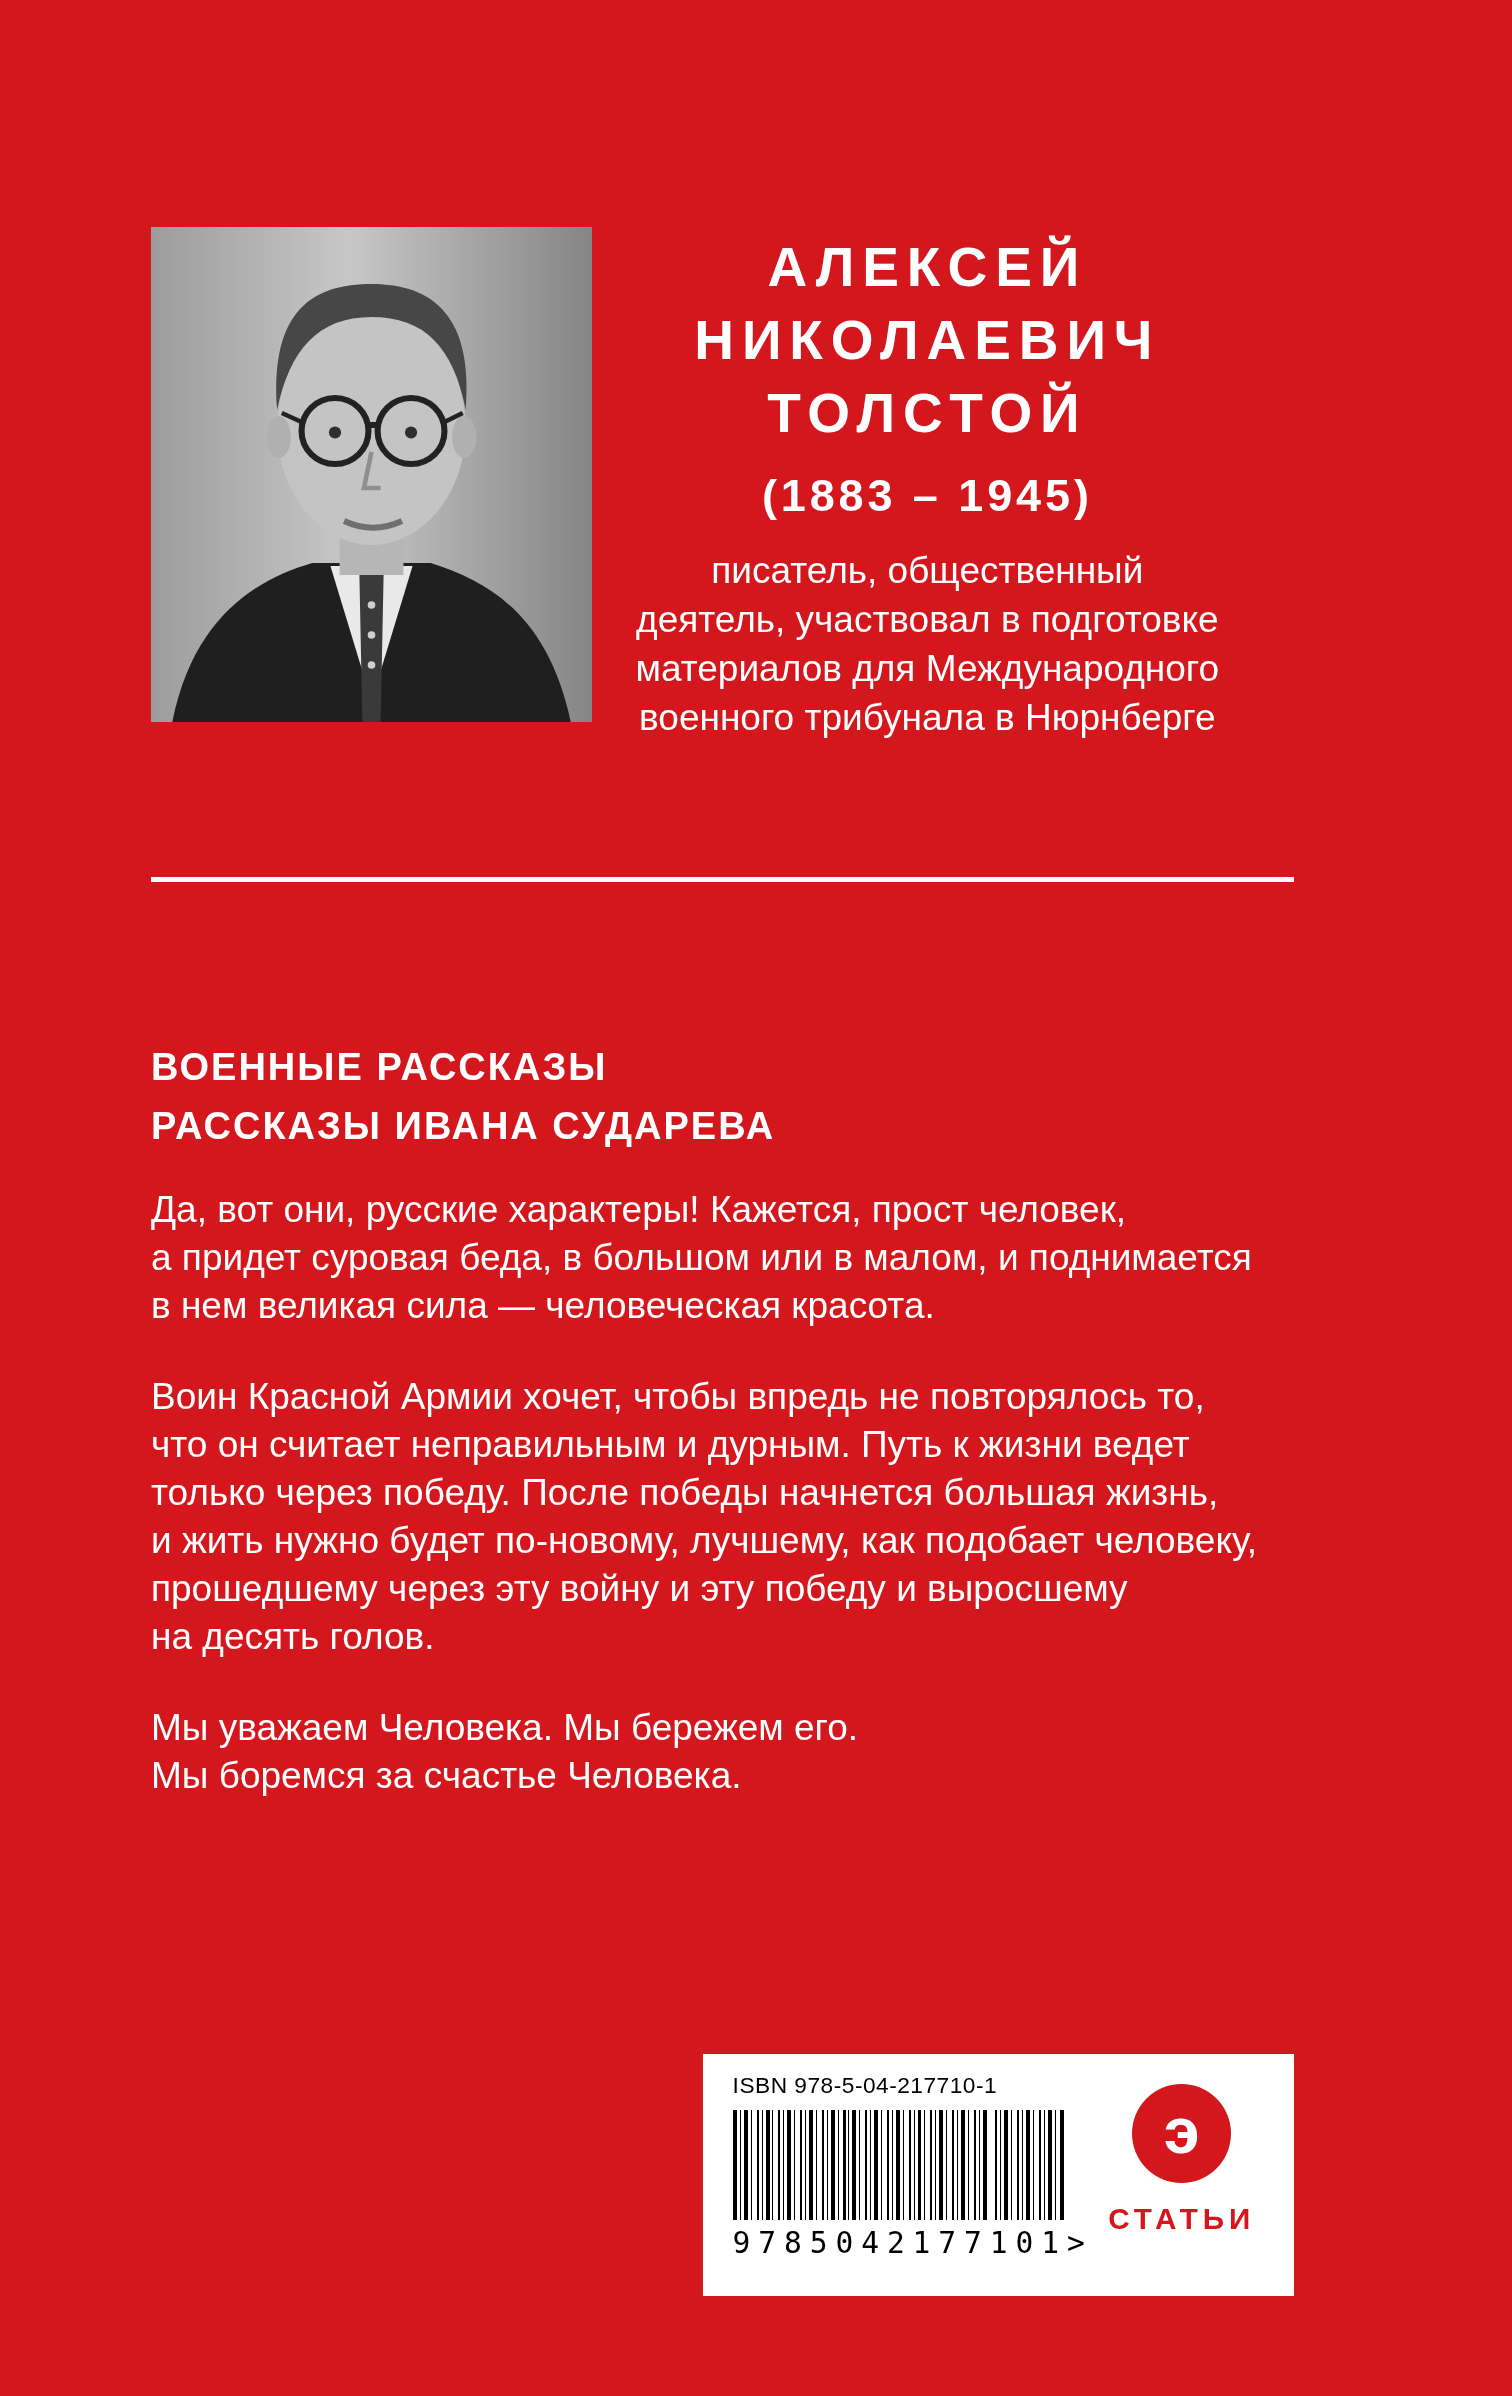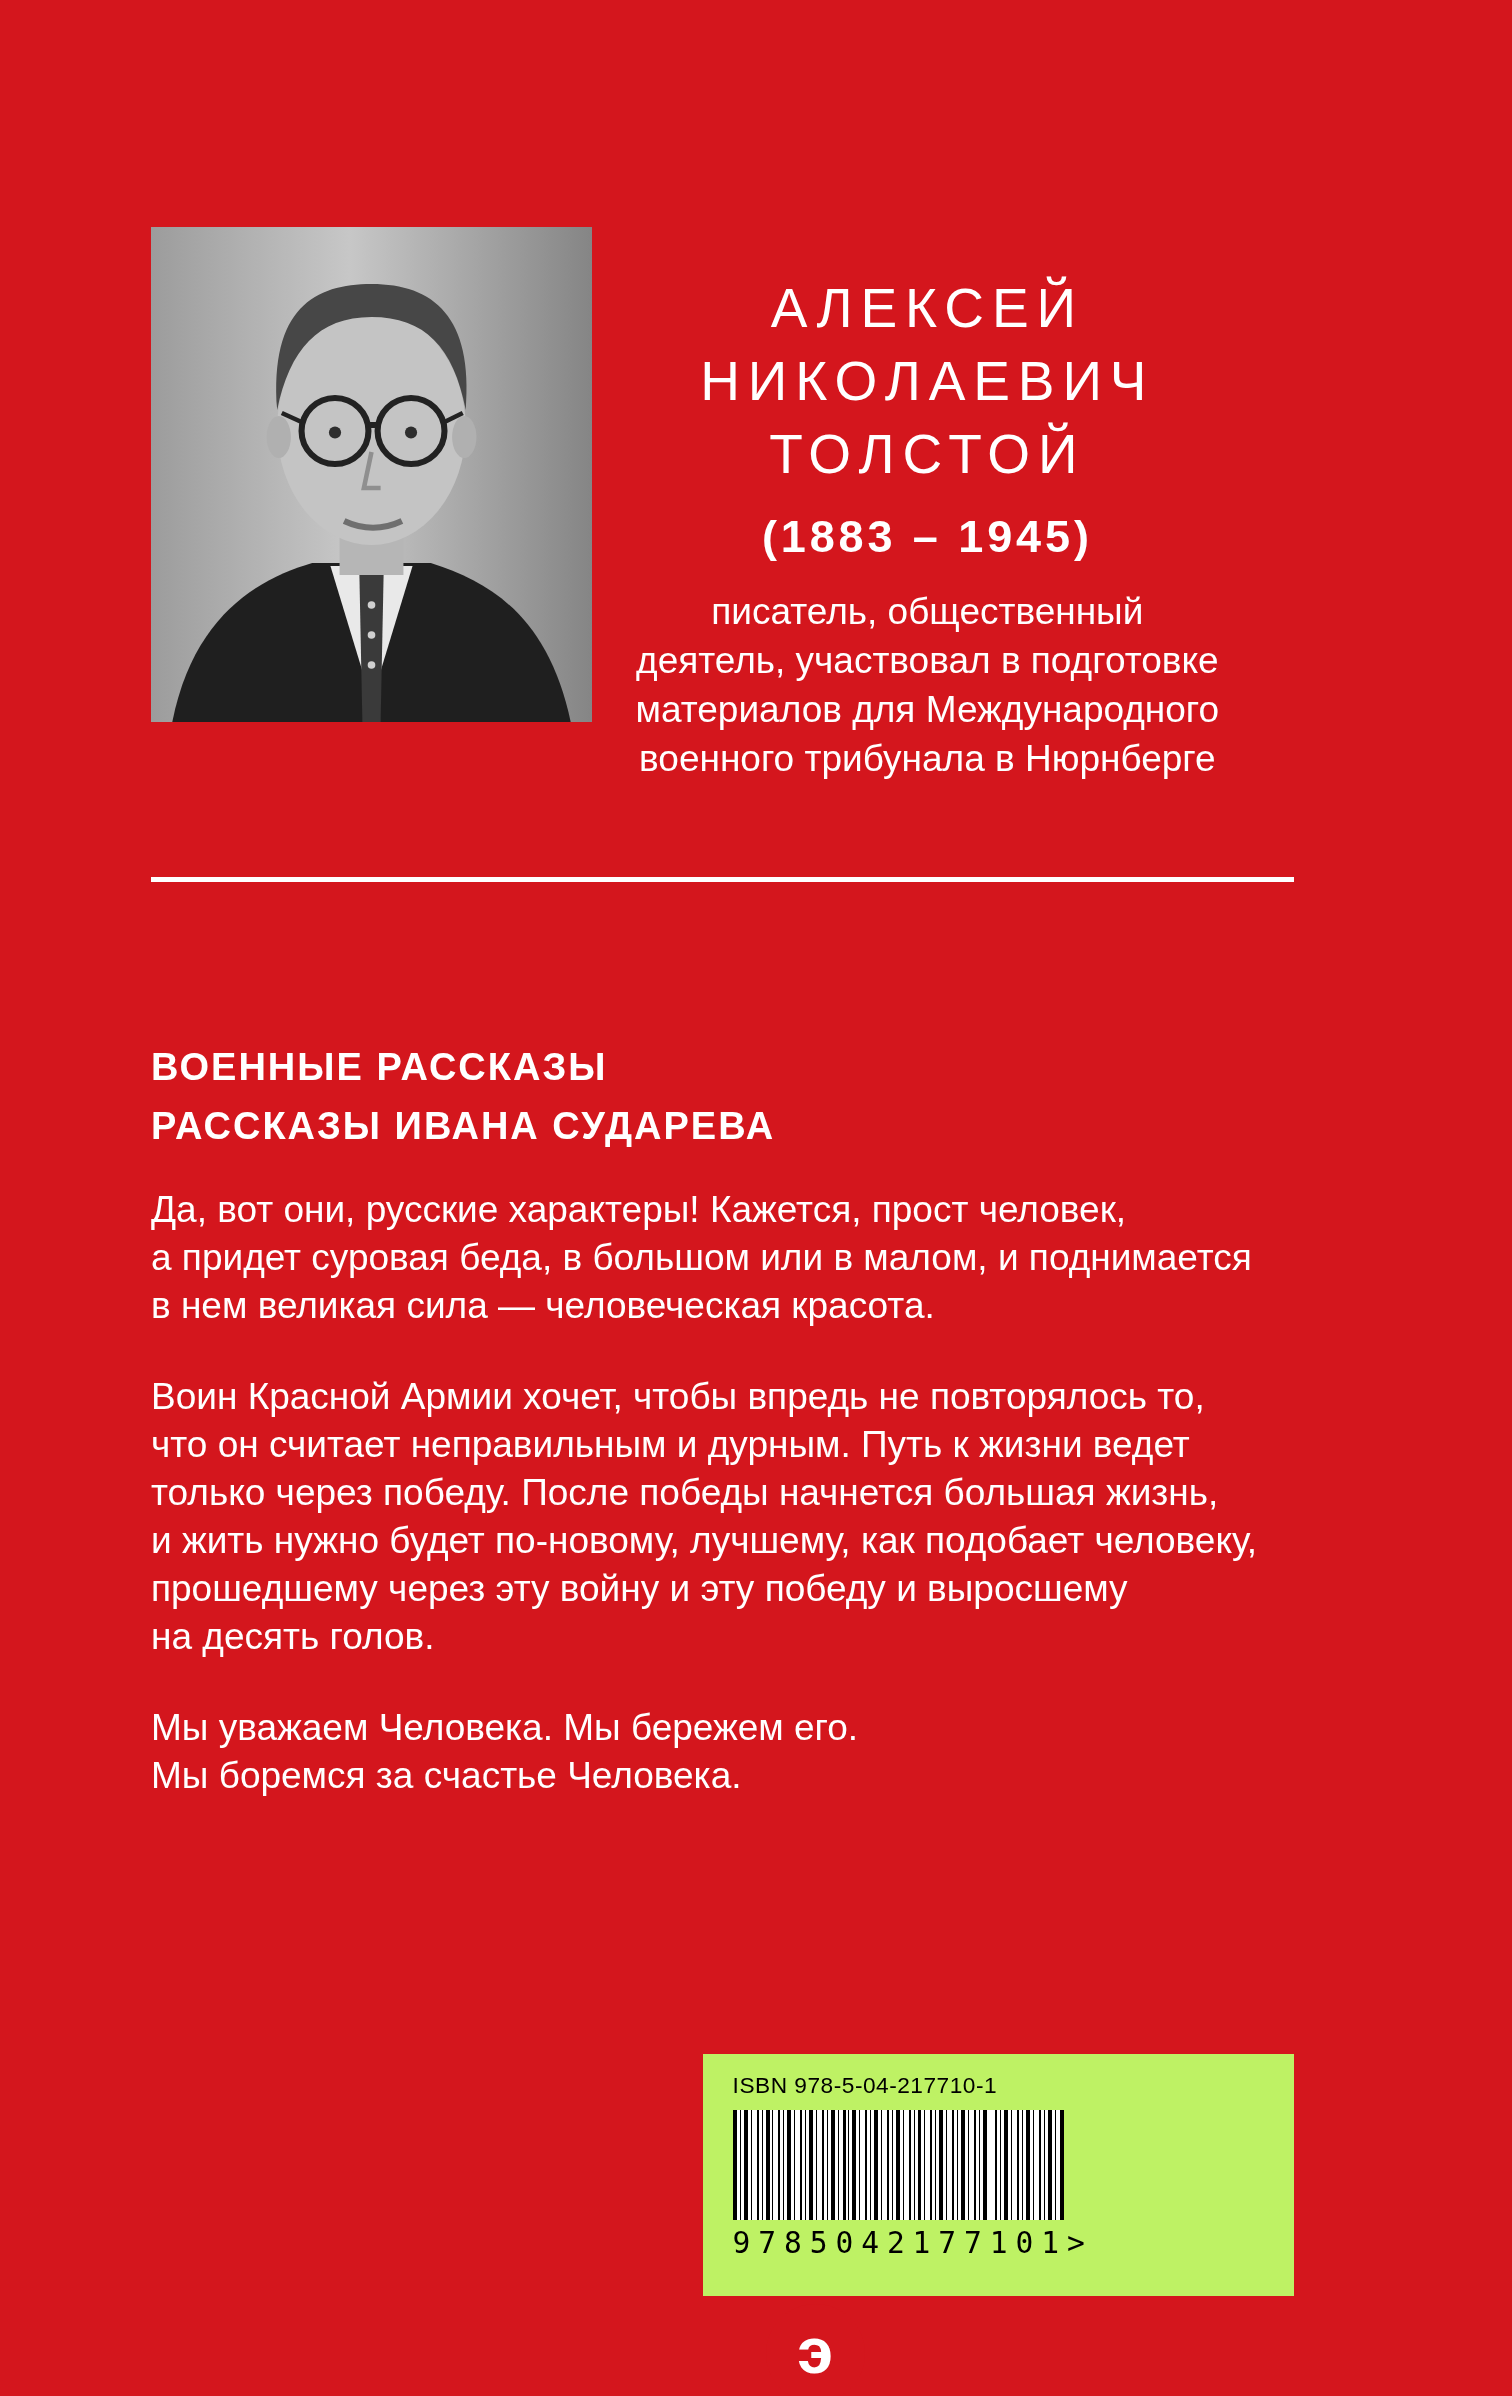--- a/index.html
+++ b/index.html
@@ -27,25 +27,24 @@
     height: 495px;
     flex: none;
   }
   .photo svg { display: block; width: 100%; height: 100%; }
   .author-info {
     flex: 1;
     text-align: center;
     padding: 3.9px 118px 0 19.7px;
   }
   .author-name {
-    font-weight: normal;
+    font-weight: bold;
     font-size: 55px;
     letter-spacing: 7.9px;
     line-height: 73px;
-    margin-top: 41px;
   }
   .author-years {
     margin-top: 17.7px;
     font-weight: bold;
     font-size: 45px;
     line-height: 55px;
     letter-spacing: 3.9px;
     text-align: center;
   }
   .author-bio {
@@ -87,24 +86,23 @@
     white-space: pre-line;
   }
 
   
   .footer-box {
     position: absolute;
     left: 703px;
     top: 2054px;
     width: 591px;
     height: 242px;
-    background: #bef264;
+    background: #ffffff;
     color: #000000;
     display: flex;
-    flex-direction: column;
   }
   .barcode-col {
     width: 62%;
     padding: 17.7px 5.9px 13.8px 29.6px;
     display: flex;
     flex-direction: column;
   }
   .isbn {
     font-size: 22.7px;
     letter-spacing: 0.5px;

